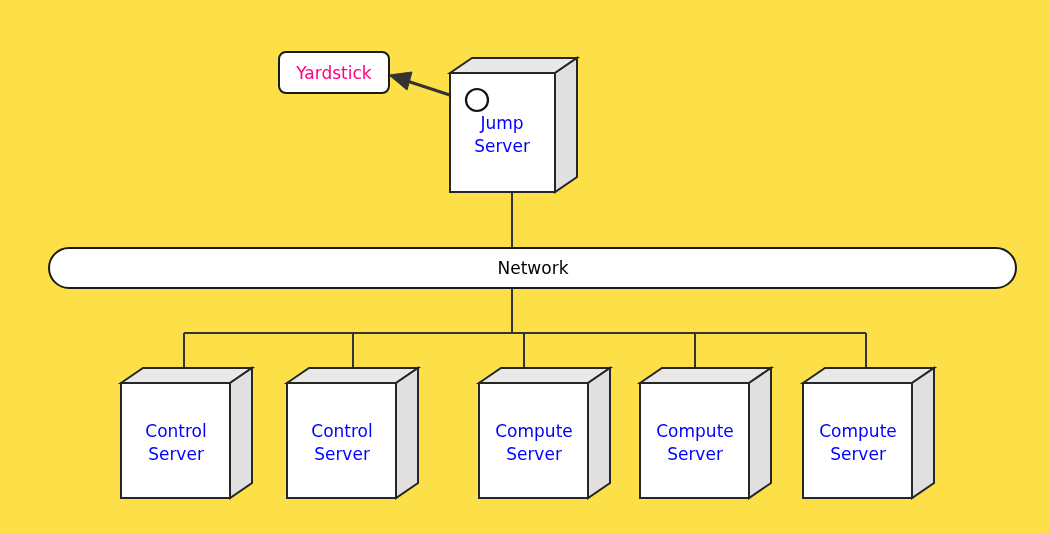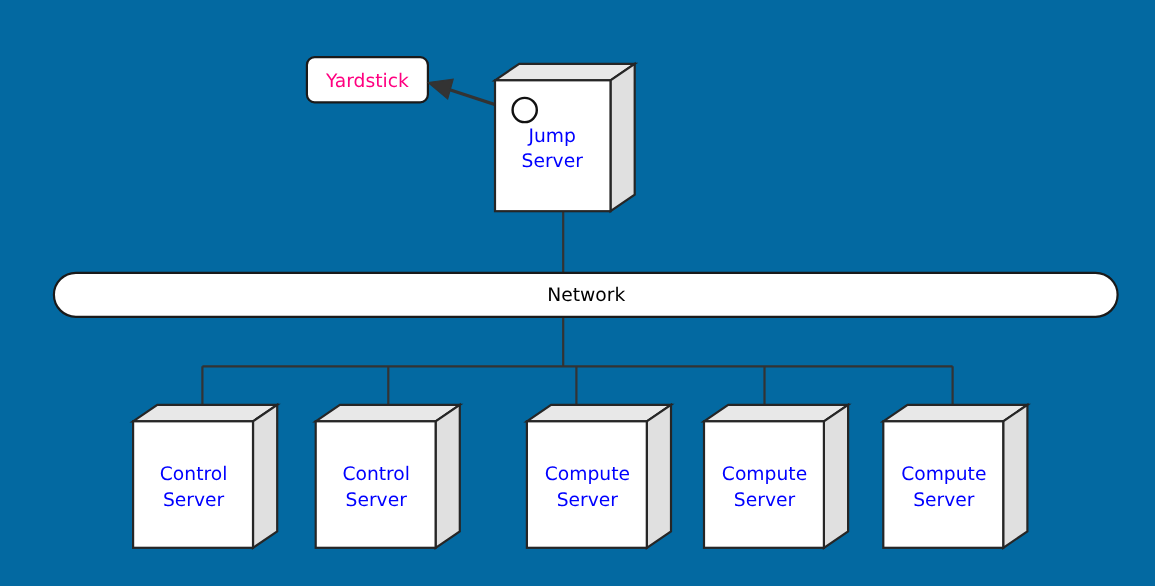--- a/index.html
+++ b/index.html
@@ -10,21 +10,21 @@
   body {
     width: 1050px;
     height: 533px;
     overflow: hidden;
     font-family: "DejaVu Sans", sans-serif;
   }
   #canvas {
     position: relative;
     width: 1050px;
     height: 533px;
-    background: #0369a1;
+    background: #fde047;
   }
   #diagram-svg {
     position: absolute;
     top: 0;
     left: 0;
     width: 1050px;
     height: 533px;
     display: block;
   }
   .box-label {

